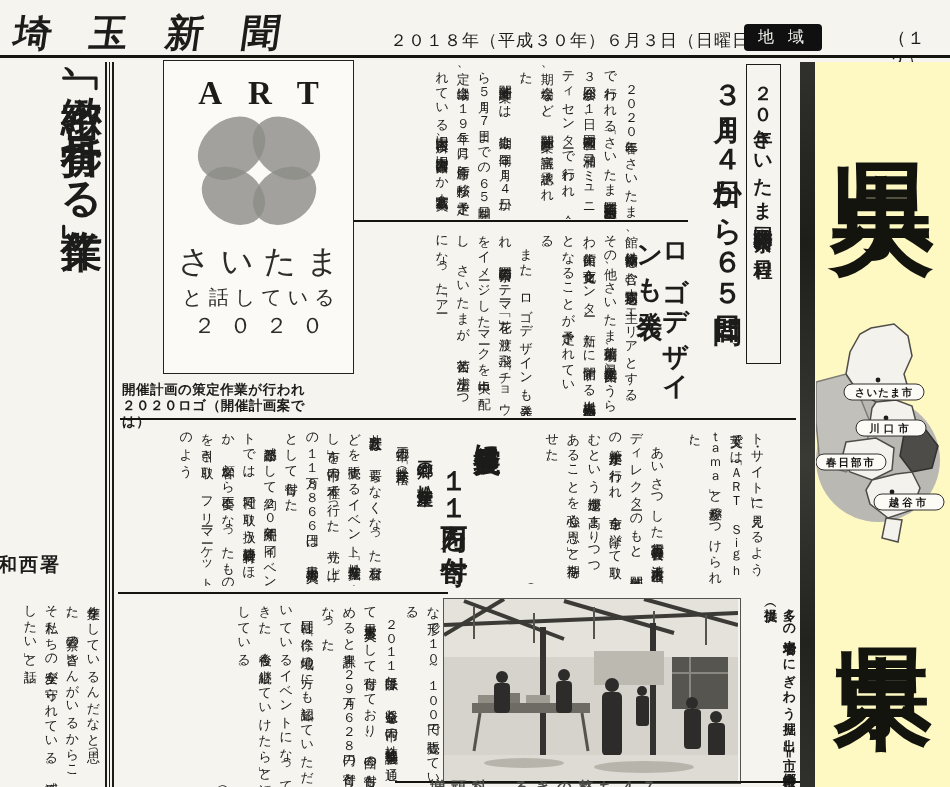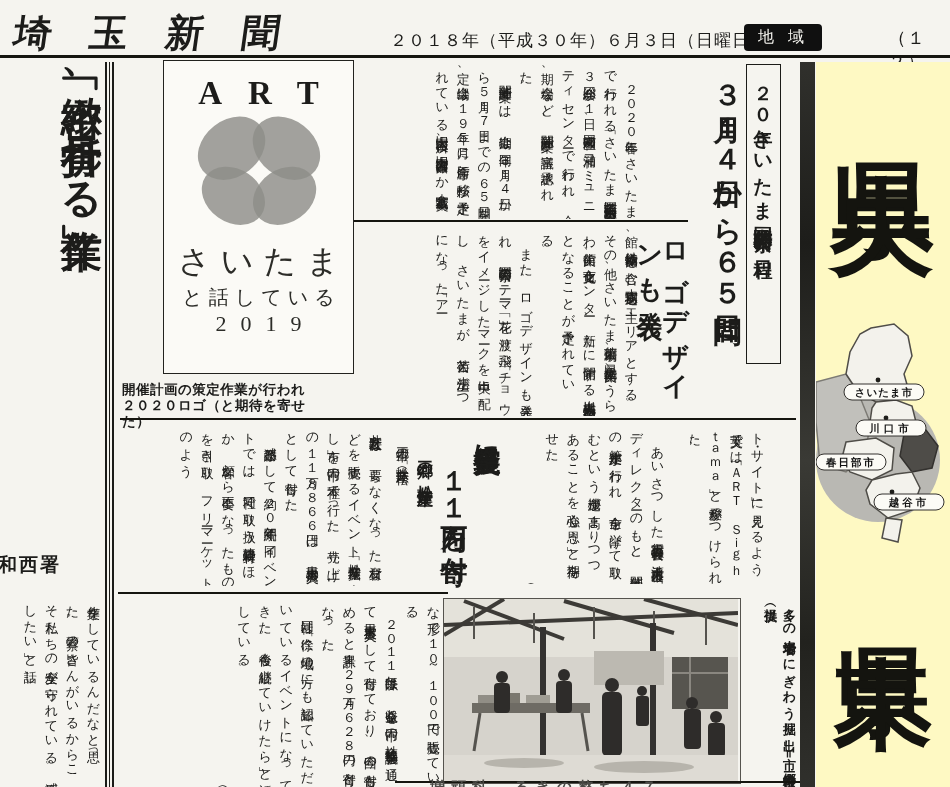--- a/index.html
+++ b/index.html
@@ -90,25 +90,25 @@
     <svg width="150" height="128" viewBox="0 0 160 140" style="margin-top:-4px;">
       <g fill="#8e8d89" fill-opacity="0.82">
         <ellipse cx="50" cy="44" rx="40" ry="31" transform="rotate(-38 50 44)"></ellipse>
         <ellipse cx="110" cy="44" rx="40" ry="31" transform="rotate(38 110 44)"></ellipse>
         <ellipse cx="52" cy="96" rx="37" ry="29" transform="rotate(35 52 96)"></ellipse>
         <ellipse cx="108" cy="96" rx="37" ry="29" transform="rotate(-35 108 96)"></ellipse>
       </g>
     </svg>
     <div class="logo-saitama">さいたま</div>
     <div class="logo-fest">と話している</div>
-    <div class="logo-year">2019</div>
+    <div class="logo-year">２０２０</div>
   </div>
   <div class="abs caption" style="left:122px;top:382px;width:206px;">
     <div>開催計画の策定作業が行われ</div>
-    <div>２０２０ロゴ（と期待を寄せた）</div>
+    <div>２０２０ロゴ（開催計画案では）</div>
   </div>
 
   <div class="abs hrule" style="left:120px;top:418px;width:676px;height:1.5px;"></div>
 
   <div class="abs flow" style="left:690px;top:424px;width:78px;height:160px;">
     <p class="cont">ト・サイト」に見えるよう、英文では「ＡＲＴ　Ｓｉｇｈｔａｍａ」と愛称がつけられた。</p>
   </div>
   <div class="abs flow" style="left:512px;top:424px;width:156px;height:160px;">
     <p>あいさつした実行委員会会長の清水勇人市長は「遠山昇司ディレクターのもと、開催計画の策定作業が行われ、全市を挙げて取り組むという機運が高まりつつあることを心強く思う」と期待を寄せた。</p>
     <p class="byline">（新井護）</p>

